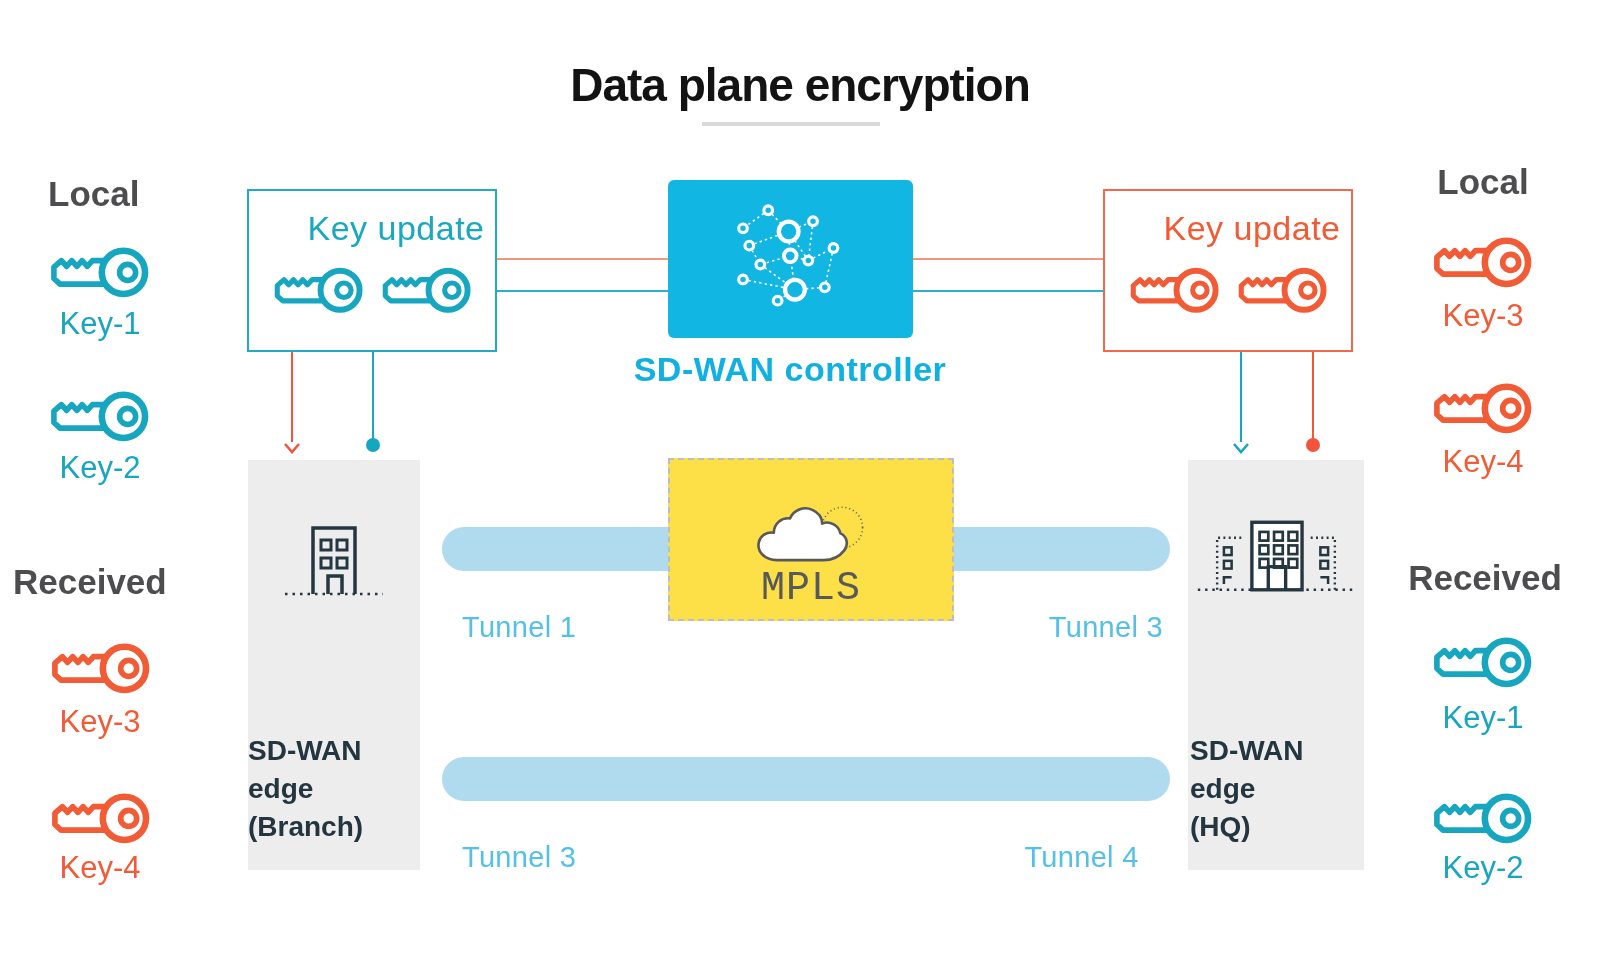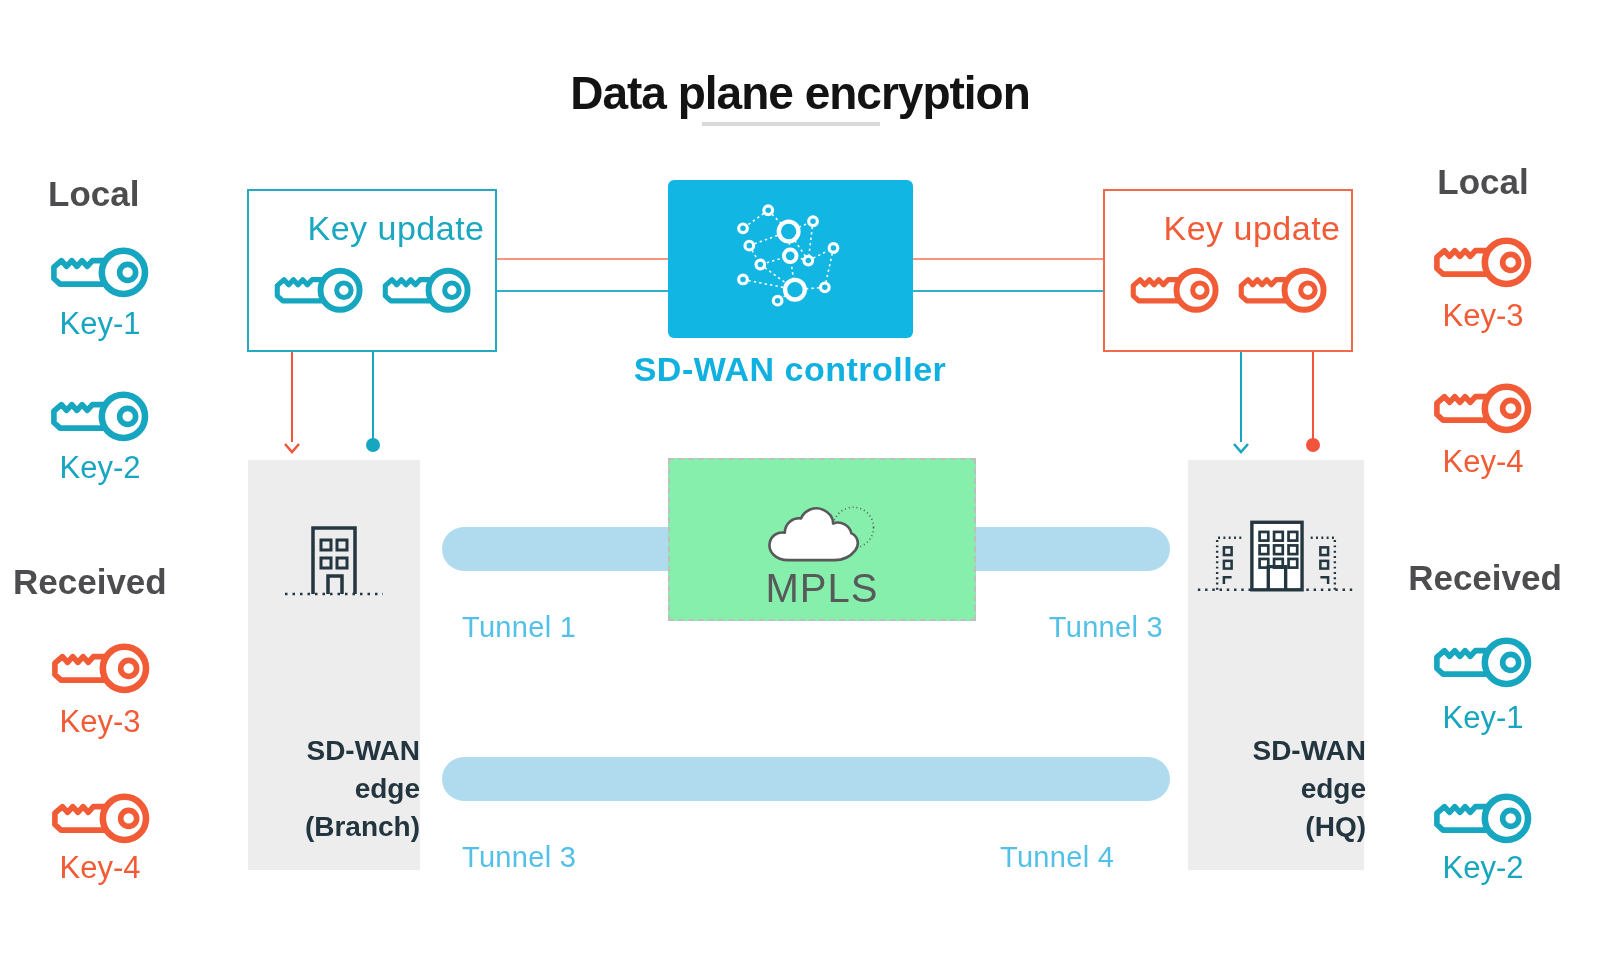--- a/index.html
+++ b/index.html
@@ -1,21 +1,21 @@
 <!DOCTYPE html>
 <html><head>
 <meta charset="utf-8">
 <style>
   html,body{margin:0;padding:0;background:#fff;}
   .canvas{position:relative;width:1600px;height:970px;background:#fff;overflow:hidden;
           font-family:"Liberation Sans",sans-serif;}
   .abs{position:absolute;}
 
   .title{left:0;right:0;top:58px;text-align:center;font-size:46px;font-weight:800;
-         color:#131313;letter-spacing:-1px;margin-top:8px;}
+         color:#131313;letter-spacing:-1px;}
   .title-underline{left:702px;top:122px;width:178px;height:4px;background:#d9d9d9;}
 
   
   .hline{height:2px;}
   .hline.o{background:#f4957f;}
   .hline.t{background:#2fb0c9;}
   .vline{width:2px;}
   .vline.o{background:#f2543c;}
   .vline.t{background:#17a6bf;}
   .dot{width:14px;height:14px;border-radius:50%;}
@@ -43,30 +43,30 @@
   .key-o{color:#f15b35;}
 
   
   .side-heading{font-size:35px;font-weight:800;color:#4d4d4f;}
   .key-label{width:120px;text-align:center;font-size:31px;font-weight:400;}
   .key-label.t{color:#17a6bf;}
   .key-label.o{color:#f15b35;}
 
   
   .edge-box{width:172px;height:410px;background:#ededee;}
-  .edge-label{width:172px;text-align:right;font-size:28px;font-weight:800;color:#233640;
+  .edge-label{width:172px;text-align:left;font-size:28px;font-weight:800;color:#233640;
               line-height:38px;}
 
   
   .tunnel-bar{left:442px;width:728px;height:44px;border-radius:22px;background:#b0dbef;z-index:1;}
   .tunnel-label{font-size:29px;font-weight:500;color:#53c0e8;z-index:3;letter-spacing:.3px;margin-top:28px;}
 
   
-  .net-box{left:668px;width:308px;height:163px;background:#86efac;border:2px dashed #bcbec0;
-           box-sizing:border-box;z-index:2;}
+  .net-box{left:668px;width:286px;height:163px;background:#fde047;border:2px dashed #bcbec0;
+           box-sizing:border-box;z-index:2;font-family:Liberation Mono, monospace;}
   .net-label{position:absolute;left:0;right:0;top:106px;text-align:center;color:#58595b;
              font-size:40px;font-weight:400;letter-spacing:1px;}
   .net-icon{position:absolute;left:0;right:0;margin:0 auto;}
 </style>
 </head>
 <body>
 
 <svg width="0" height="0" style="position:absolute">
   <defs>
     <symbol id="key-shape" viewBox="0 0 110 66">
@@ -278,15 +278,15 @@
   <div class="abs net-box" style="top:458px">
     <svg class="net-icon" style="top:40px;width:124px" height="72" viewBox="0 0 190 110">
         <use href="#cloud-shape"></use>
       </svg>
     <div class="net-label">MPLS</div>
   </div>
 
   <div class="abs tunnel-label" style="left:462px;top:583px">Tunnel 1</div>
   <div class="abs tunnel-label" style="left:1000px;top:583px;width:163px;text-align:right">Tunnel 3</div>
   <div class="abs tunnel-label" style="left:462px;top:813px">Tunnel 3</div>
-  <div class="abs tunnel-label" style="left:1000px;top:813px;width:163px;text-align:left">Tunnel 4</div>
+  <div class="abs tunnel-label" style="left:1000px;top:813px;width:163px;text-align:center">Tunnel 4</div>
 
 </div>
 
 </body></html>

